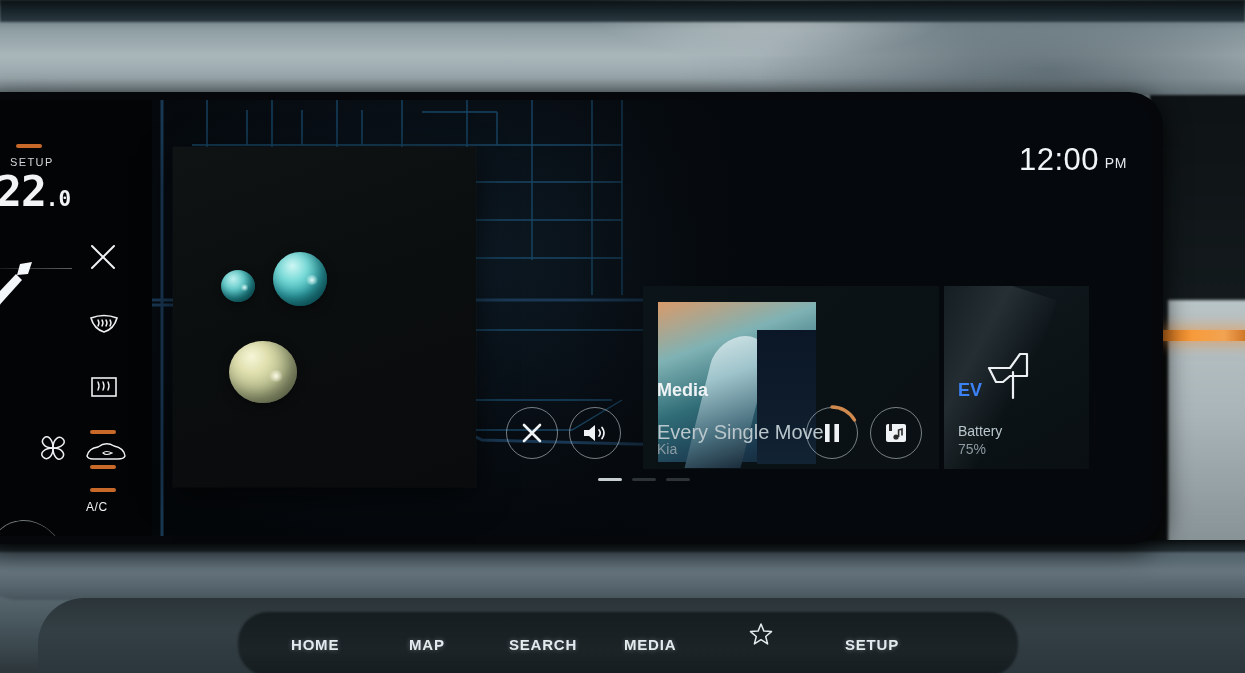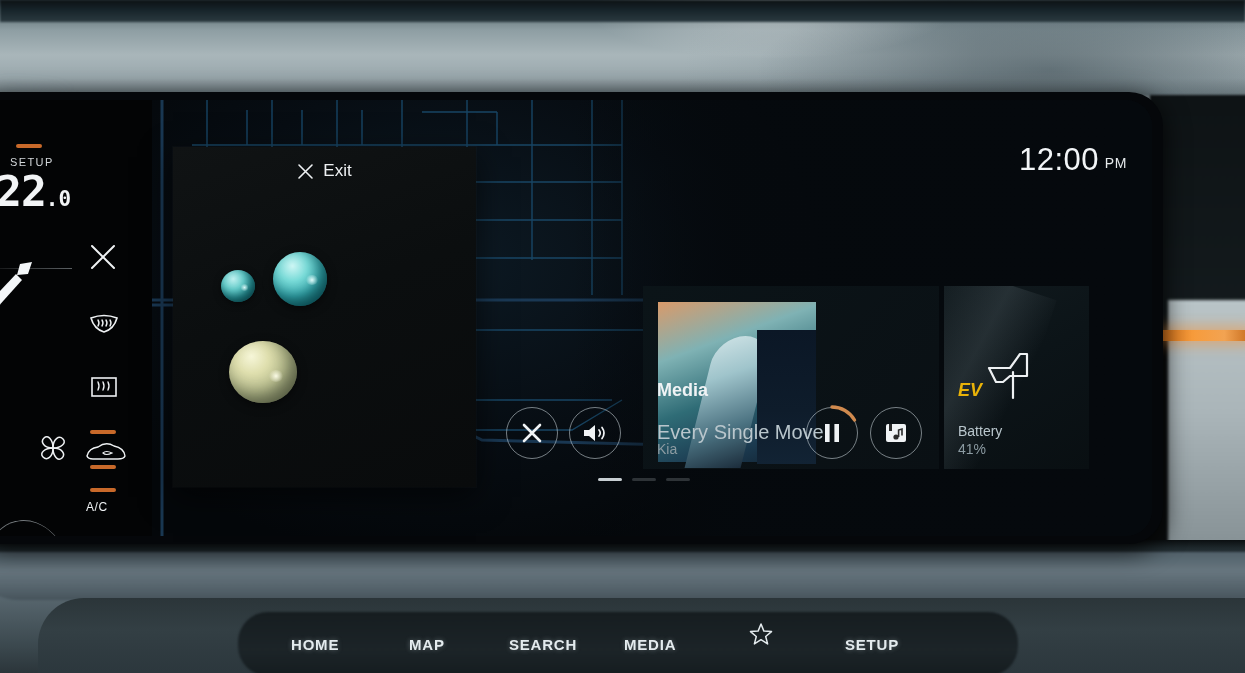--- a/index.html
+++ b/index.html
@@ -213,21 +213,21 @@
     overflow:hidden;
     background:linear-gradient(150deg,#111a1e 0%,#0c1418 45%,#090f12 100%);
   }
   .ev-sheen{
     position:absolute; left:-40px; top:-10px; width:120px; height:230px;
     background:linear-gradient(100deg,rgba(255,255,255,0) 0%,rgba(190,210,218,.13) 45%,rgba(255,255,255,0) 80%);
     transform:rotate(18deg);
   }
   .ev-title{
     position:absolute; left:958px; top:380px;
-    font-size:18px; font-weight:700; color:#eab308;font-style:italic;
+    font-size:18px; font-weight:700; color:#3b82f6;
   }
   .ev-lbl{
     position:absolute; left:958px; top:423px;
     font-size:14px; color:#b9c6cc;text-align:center;
   }
   .ev-val{
     position:absolute; left:958px; top:441px;
     font-size:14px; color:#8c9ba2;
   }
 
@@ -453,29 +453,23 @@
   </button>
 
   <div class="pagedots">
     <div class="pd on"></div>
     <div class="pd"></div>
     <div class="pd"></div>
   </div>
 
   <div class="ev-title">EV</div>
   <div class="ev-lbl">Battery</div>
-  <div class="ev-val">41%</div>
+  <div class="ev-val">75%</div>
 
   <div class="overlay">
-    <div class="exit-row">
-      <svg width="17" height="17" viewBox="0 0 17 17">
-        <path d="M2 2 L15 15 M15 2 L2 15" stroke="#eef1f3" stroke-width="1.6" stroke-linecap="round" fill="none"></path>
-      </svg>
-      <span class="exit-label">Exit</span>
-    </div>
     <div class="orb orb-a"></div>
     <div class="orb orb-b"></div>
     <div class="orb orb-c"></div>
   </div>
 
   <div class="hwnav">
     <div class="hwitem" style="left:275px;">HOME</div>
     <div class="hwitem" style="left:393px;">MAP</div>
     <div class="hwitem" style="left:493px;">SEARCH</div>
     <div class="hwitem" style="left:608px;">MEDIA</div>

